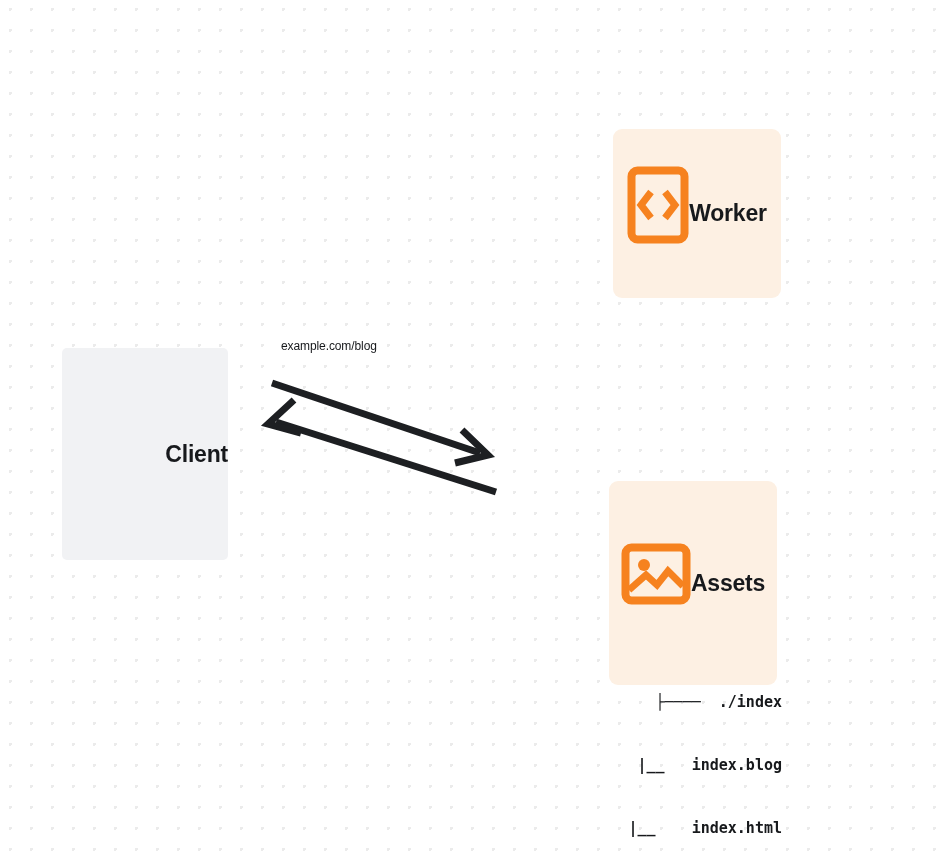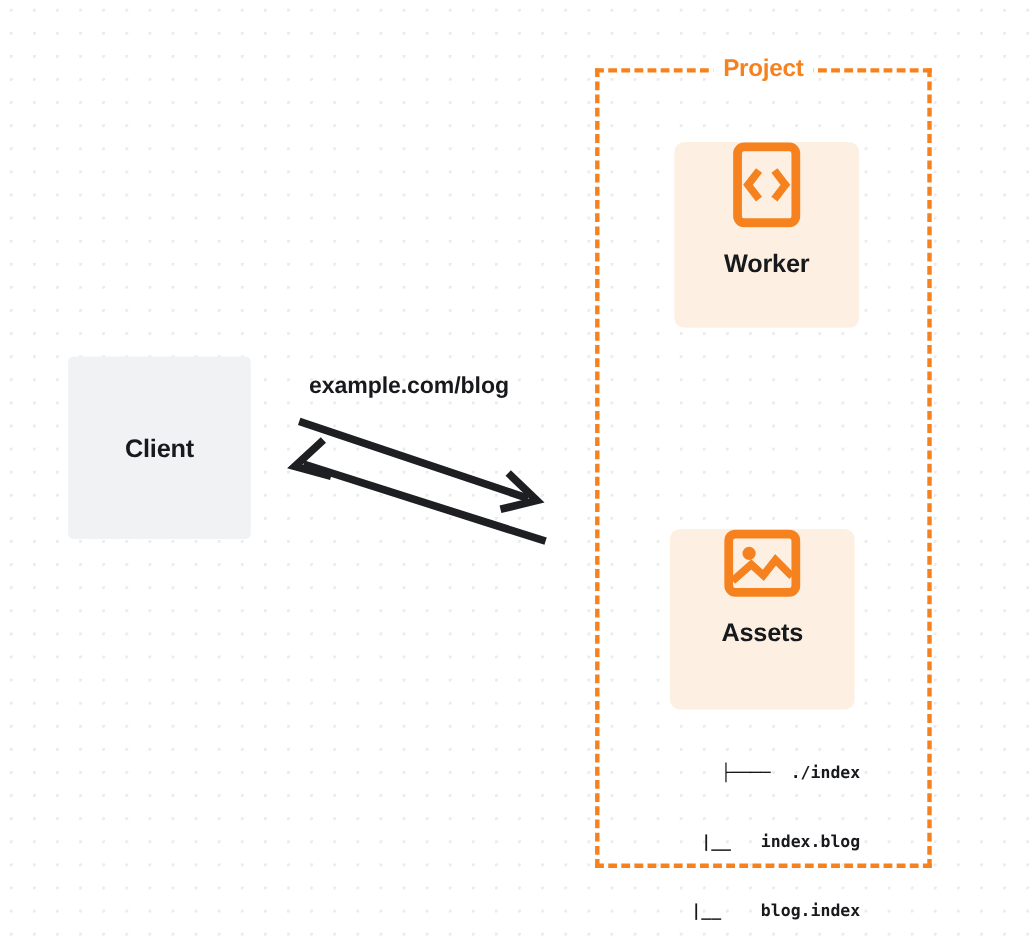--- a/index.html
+++ b/index.html
@@ -21,43 +21,43 @@
     background-color: #ffffff;
     background-image: radial-gradient(circle at 1px 1px, #ebebeb 1.6px, transparent 1.7px);
     background-size: 21px 21px;
     background-position: 9px 8px;
   }
 
   
   #client-node {
     position: absolute;
     left: 62px;
-    top: 324px;
+    top: 348px;
     width: 166px;
-    height: 166px;
+    height: 212px;
     background: #f1f2f4;
     border-radius: 5px;
     display: flex;
     align-items: center;
-    justify-content: center;
+    justify-content: flex-end;
   }
   #client-node .node-label {
     font-size: 23px;
     font-weight: bold;
     color: #17191c;
     letter-spacing: -0.2px;
   }
 
   
   #request-label {
     position: absolute;
     left: 281px;
     top: 339px;
-    font-size: 21px;
-    font-weight: bold;
+    font-size: 12px;
+    font-weight: normal;
     color: #17191c;
     letter-spacing: -0.1px;
     white-space: nowrap;
   }
 
   
   #arrows-svg {
     position: absolute;
     left: 250px;
     top: 360px;
@@ -91,33 +91,33 @@
     white-space: nowrap;
   }
 
   
   .card {
     position: absolute;
     width: 168px;
     background: #fdf0e3;
     border-radius: 9px;
     display: flex;
-    flex-direction: column;
+    flex-direction: row;
     align-items: center;
-    justify-content: flex-start;
+    justify-content: center;
   }
   #worker-card {
     left: 613px;
     top: 129px;
     height: 169px;
   }
   #assets-card {
     left: 609px;
     top: 481px;
-    height: 164px;
+    height: 204px;
   }
   .card .card-icon {
     display: block;
     margin-bottom: 14px;
   }
   .card .card-label {
     font-size: 23px;
     font-weight: bold;
     color: #17191c;
     letter-spacing: -0.2px;
@@ -159,23 +159,20 @@
       <path d="M 22 23 L 230 93" stroke="#1d1f22" stroke-width="7" fill="none" stroke-linecap="butt"></path>
       <path d="M 212 70 L 238 95 L 205 103" stroke="#1d1f22" stroke-width="7" fill="none" stroke-linecap="butt" stroke-linejoin="miter"></path>
     </g>
 
     <g>
       <path d="M 246 132 L 26 62" stroke="#1d1f22" stroke-width="7" fill="none" stroke-linecap="butt"></path>
       <path d="M 44 40 L 18 64 L 51 73" stroke="#1d1f22" stroke-width="7" fill="none" stroke-linecap="butt" stroke-linejoin="miter"></path>
     </g>
   </svg>
 
-  <div id="project-container">
-    <span id="project-title">Project</span>
-  </div>
 
   <div id="worker-card" class="card">
     <span class="card-icon">
       <svg width="62" height="78" viewBox="0 0 62 78">
         <rect x="4.5" y="4.5" width="53" height="69" rx="6" ry="6" fill="none" stroke="#f6821f" stroke-width="8"></rect>
         <path d="M 24 26 L 14 39 L 24 52" fill="none" stroke="#f6821f" stroke-width="7" stroke-linecap="butt" stroke-linejoin="miter"></path>
         <path d="M 38 26 L 48 39 L 38 52" fill="none" stroke="#f6821f" stroke-width="7" stroke-linecap="butt" stroke-linejoin="miter"></path>
       </svg>
     </span>
     <span class="card-label">Worker</span>
@@ -188,17 +185,17 @@
         <circle cx="23" cy="22" r="6" fill="#f6821f"></circle>
         <path d="M 8 47 L 25 32 L 36 42 L 47 28 L 62 43" fill="none" stroke="#f6821f" stroke-width="7" stroke-linecap="butt" stroke-linejoin="miter"></path>
       </svg>
     </span>
     <span class="card-label">Assets</span>
   </div>
 
   <div id="file-tree">
     <span class="tree-row">├────  ./index</span>
     <span class="tree-row">    |__   index.blog</span>
-    <span class="tree-row">    |__    blog.index</span>
+    <span class="tree-row">    |__    index.html</span>
     
   </div>
 
 </div>
 
 </body></html>

